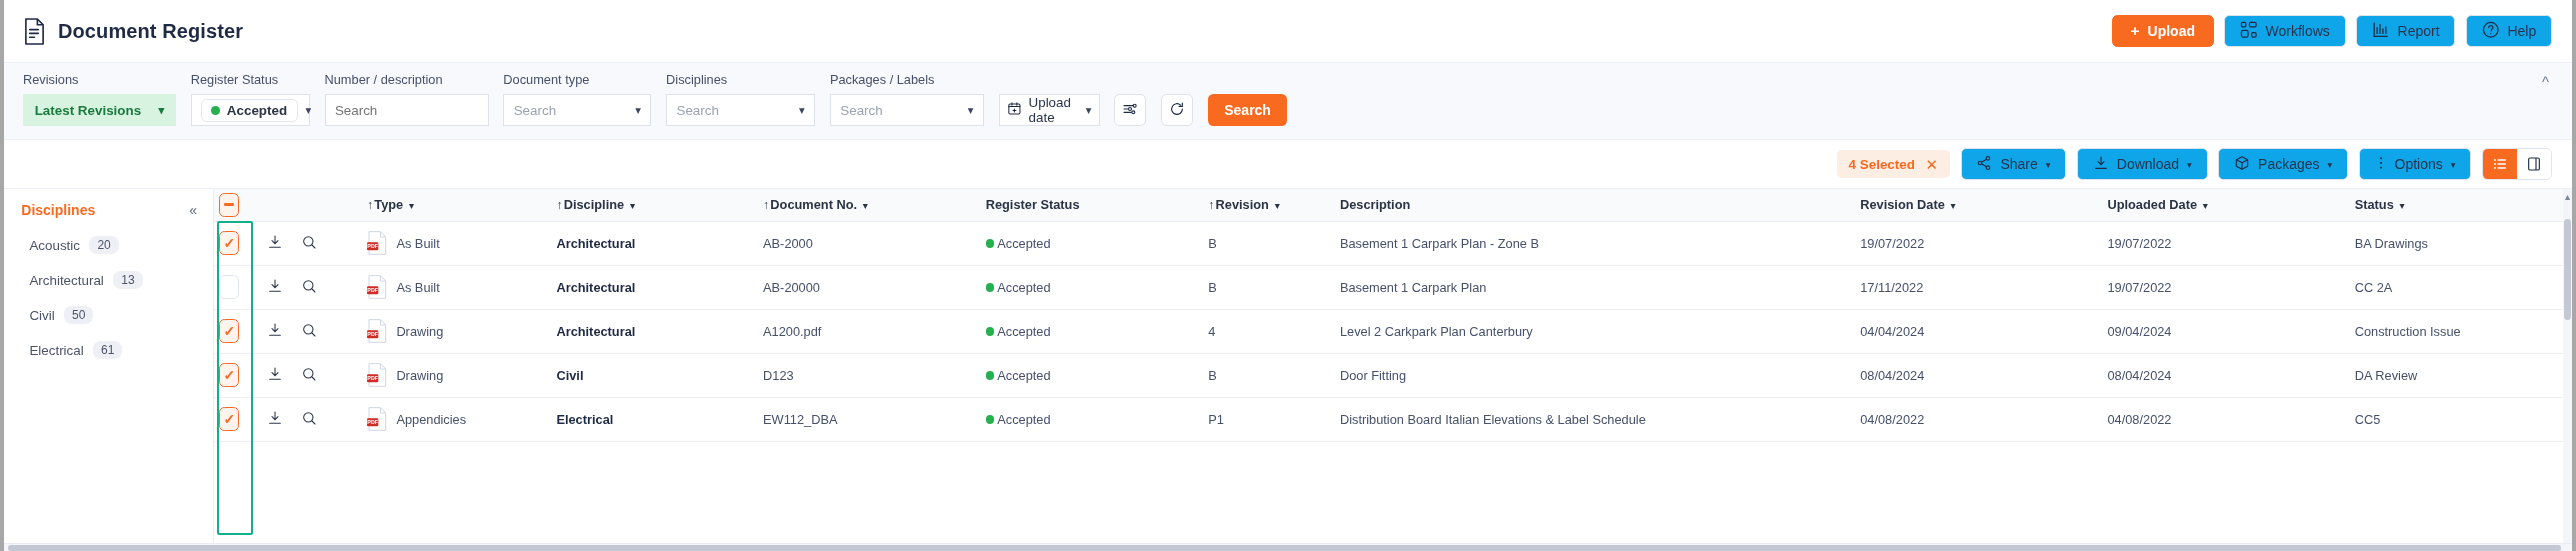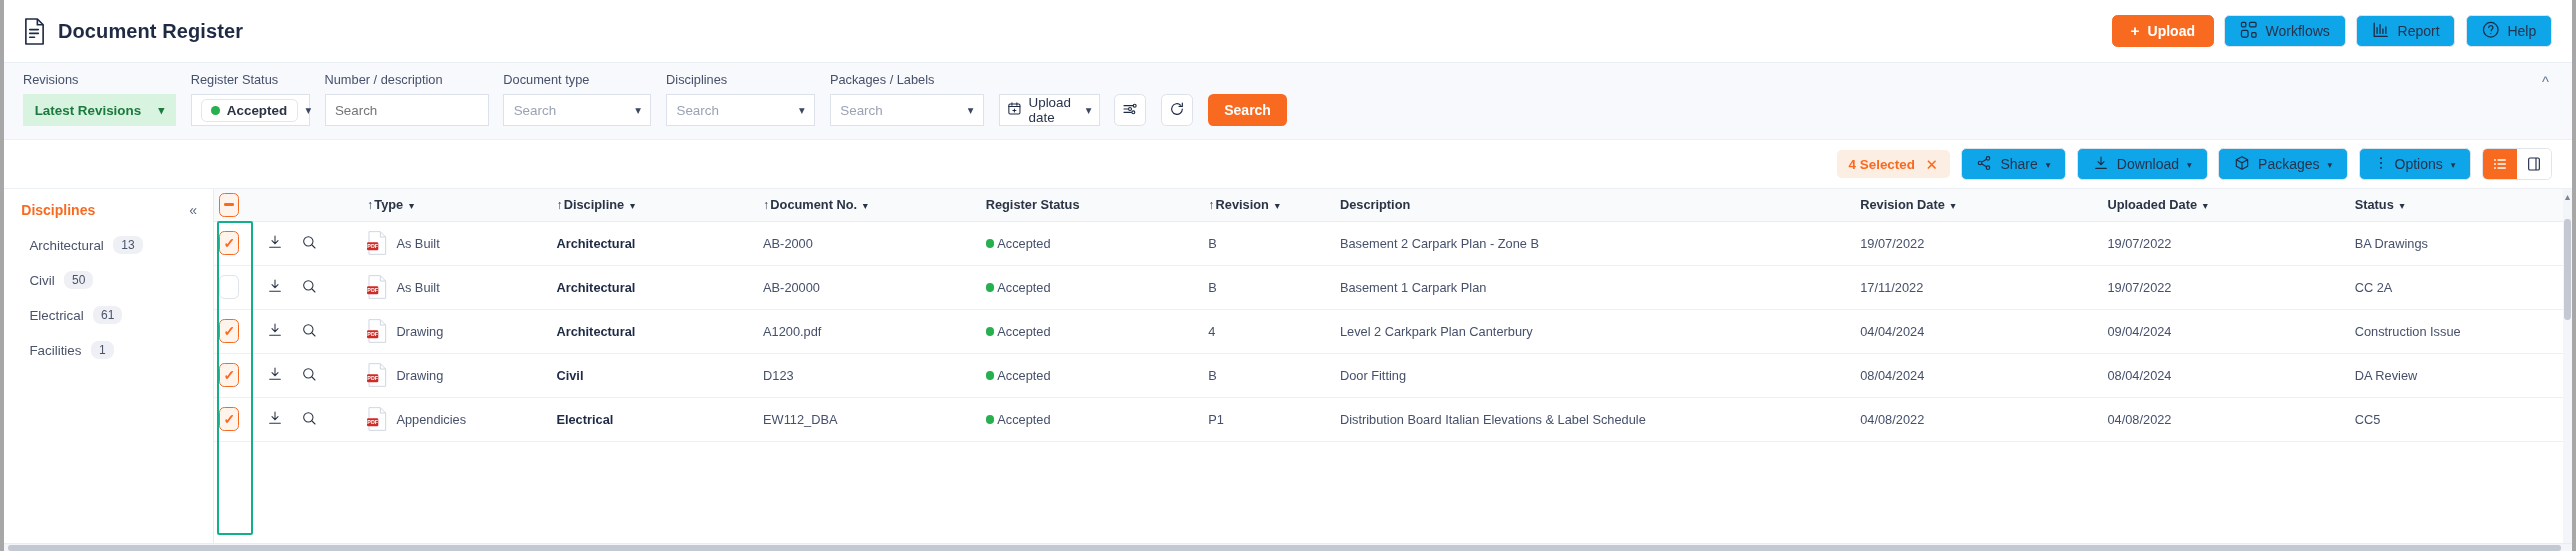--- a/index.html
+++ b/index.html
@@ -342,34 +342,34 @@
   </div>
 
   <div class="body">
 
     <div class="sidebar">
       <div class="sb-head">
         <span class="sb-title">Disciplines</span>
         <span class="sb-collapse">«</span>
       </div>
       <div class="sb-item">
+        <span>Acoustic</span>
+        <span class="count">20</span>
+      </div>
+      <div class="sb-item">
         <span>Architectural</span>
         <span class="count">13</span>
       </div>
       <div class="sb-item">
         <span>Civil</span>
         <span class="count">50</span>
       </div>
       <div class="sb-item">
         <span>Electrical</span>
         <span class="count">61</span>
-      </div>
-      <div class="sb-item">
-        <span>Facilities</span>
-        <span class="count">1</span>
       </div>
     </div>
 
     <div class="tablewrap">
       <div class="sel-col-outline" style="left:2.7px;top:32px;width:36px;bottom:8px;"></div>
       <table>
         <colgroup>
           <col style="width:39px">
             <col style="width:81px">
             <col style="width:154px">
@@ -446,21 +446,21 @@
                       <rect x="0" y="17" width="17" height="12" rx="2" fill="#d12b25"></rect>
                       <text x="8.5" y="26" font-size="8" font-family="Liberation Sans, sans-serif" fill="#fff" text-anchor="middle" font-weight="bold">PDF</text>
                     </svg></span>
               <span>As Built</span>
                 </span>
               </td>
             <td class="disc">Architectural</td>
             <td>AB-2000</td>
             <td><span class="dot"></span> <span>Accepted</span></td>
             <td>B</td>
-            <td>Basement 2 Carpark Plan - Zone B</td>
+            <td>Basement 1 Carpark Plan - Zone B</td>
             <td>19/07/2022</td>
             <td>19/07/2022</td>
             <td>BA Drawings</td>
           </tr>
 
           <tr>
             <td>
                 <div class="cb un"></div>
               </td>
             <td>

